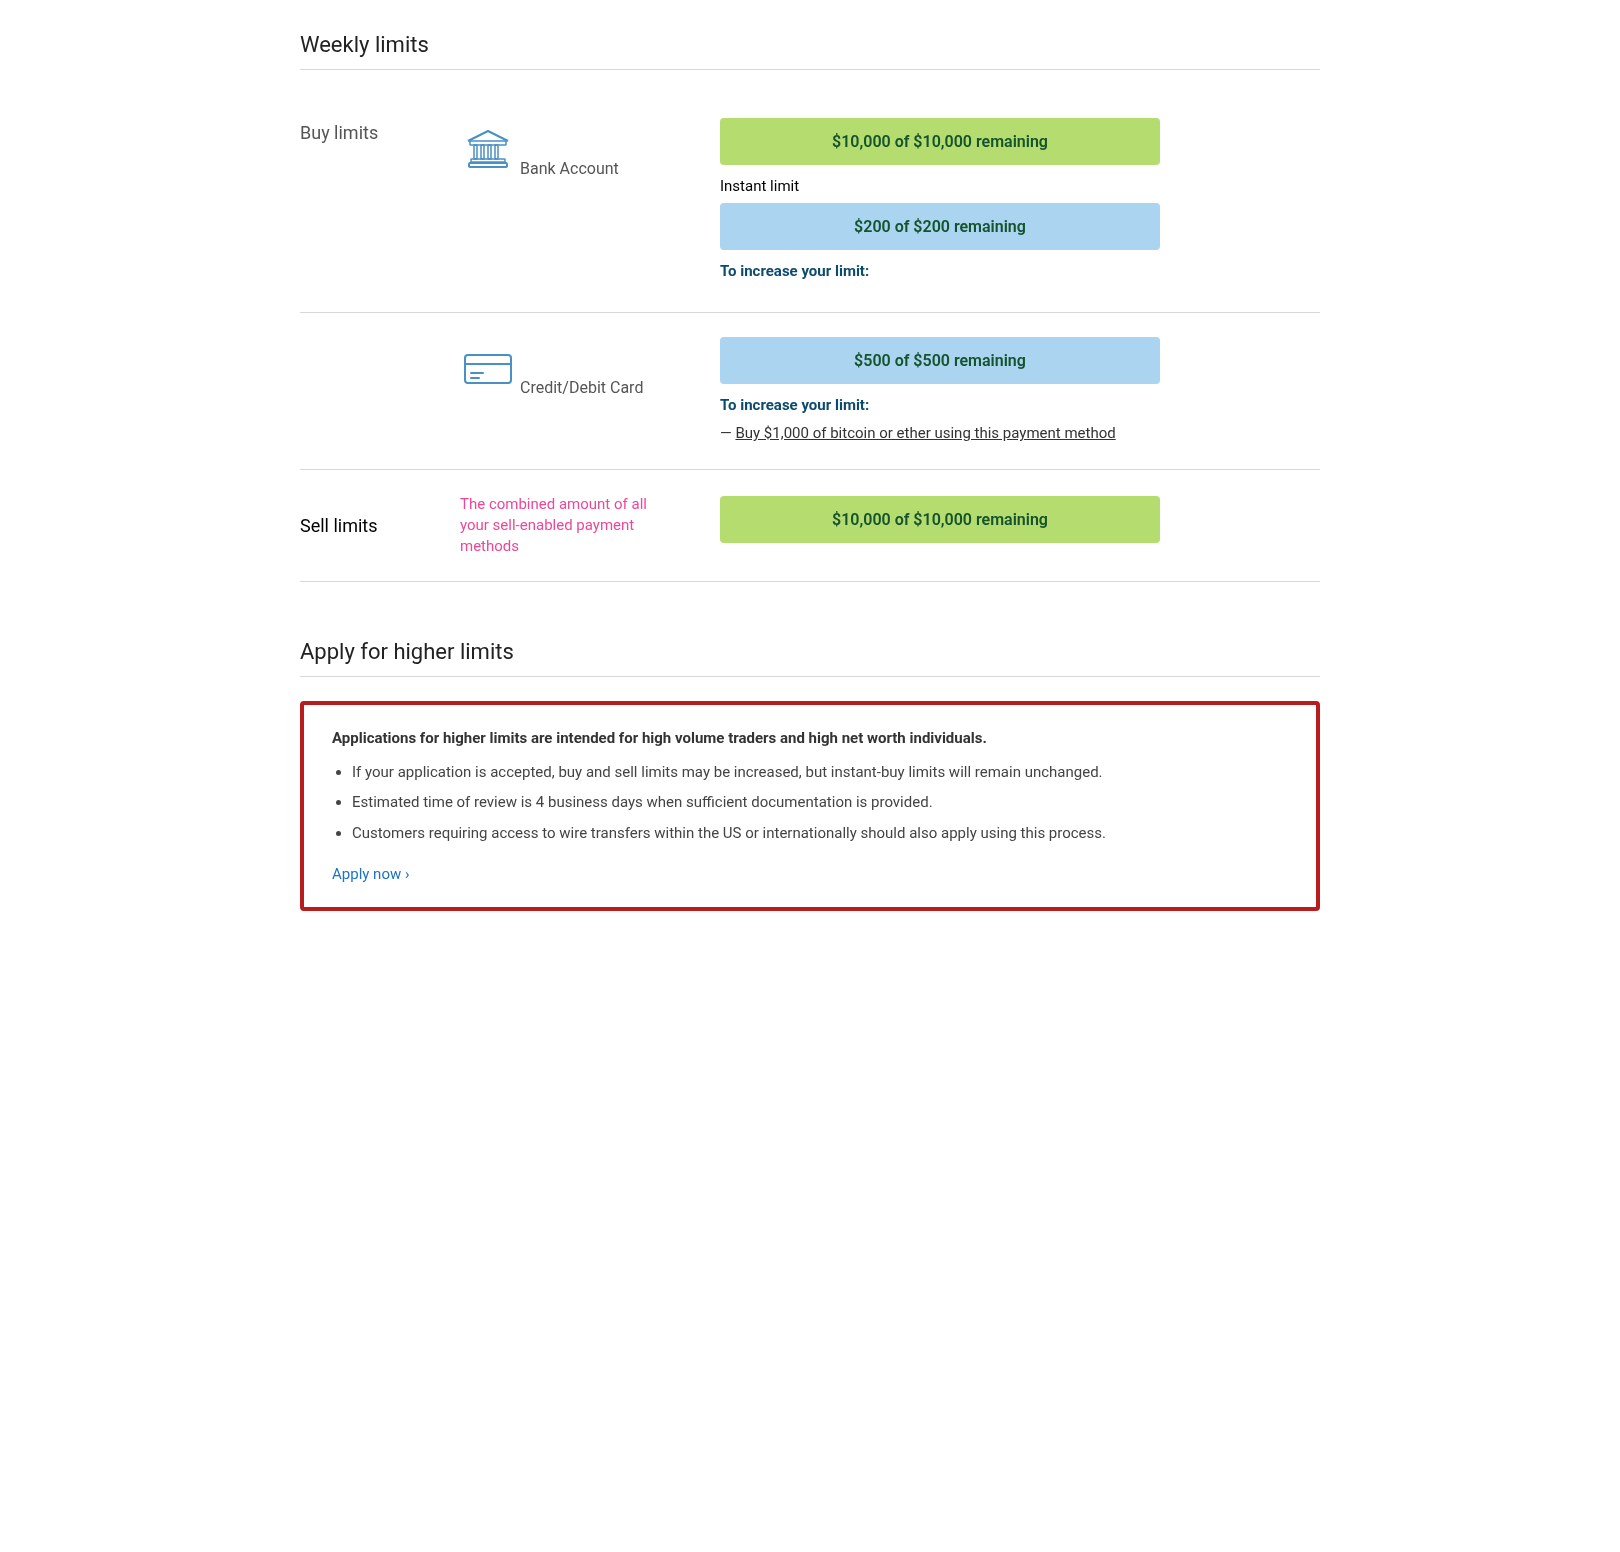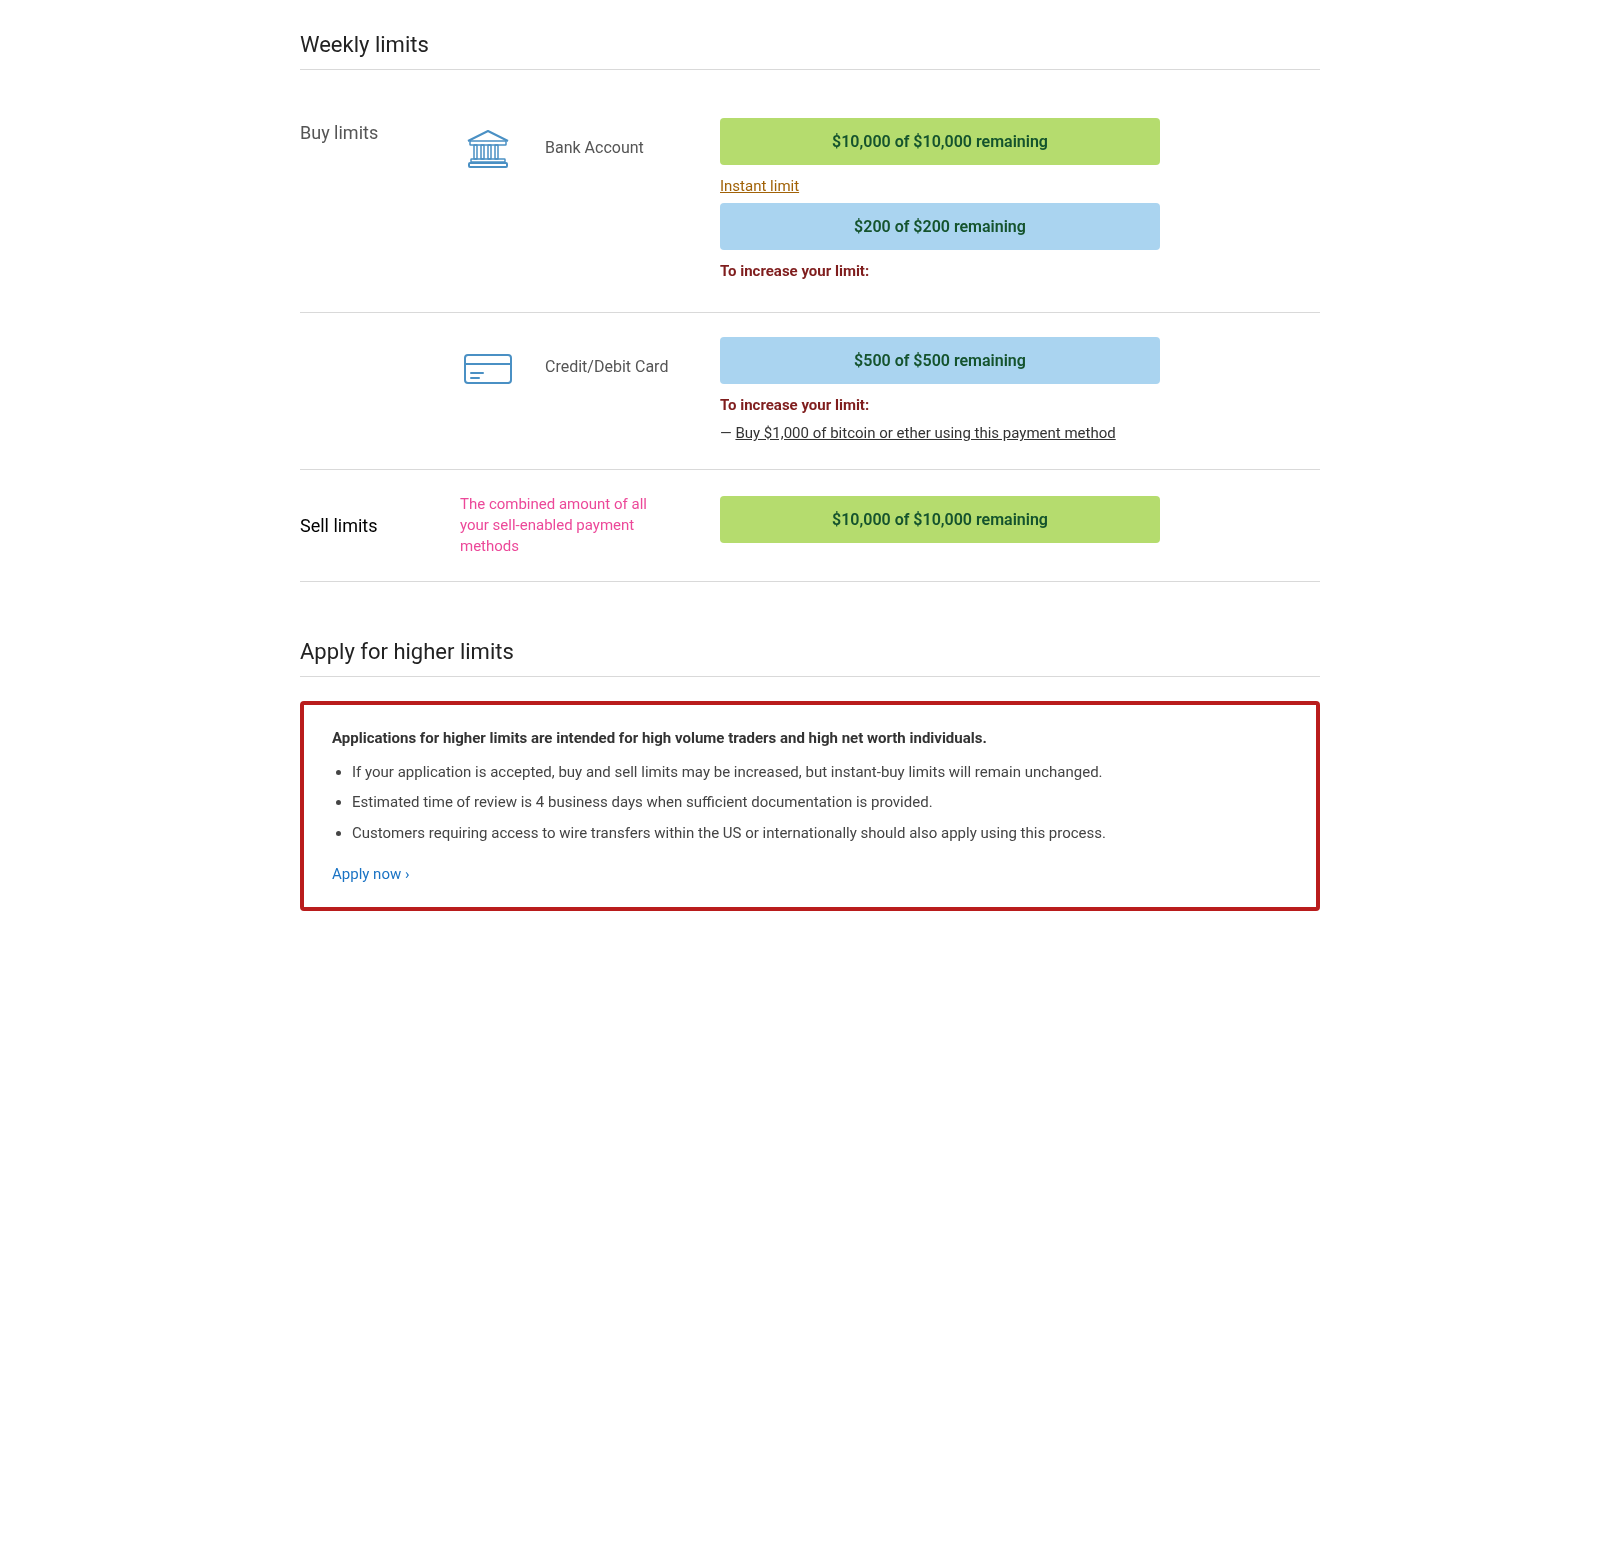--- a/index.html
+++ b/index.html
@@ -43,22 +43,22 @@
       flex-shrink: 0;
       font-size: 18px;
       color: #555;
       padding-top: 4px;
     }
 
     .limit-row-payment {
       width: 220px;
       flex-shrink: 0;
       display: flex;
-      align-items: flex-start;
-      gap: 29px;
+      align-items: flex-end;
+      gap: 4px;
       padding-top: 4px;
     }
 
     .payment-icon {
       width: 56px;
       height: 56px;
       flex-shrink: 0;
       display: flex;
       align-items: center;
       justify-content: center;
@@ -90,30 +90,29 @@
     .limit-bar.green {
       background-color: #b5dc6e;
     }
 
     .limit-bar.blue {
       background-color: #aad4f0;
     }
 
     .instant-limit-label {
       font-size: 15px;
-      color: #a16207;
+      color: #000000;
       margin-bottom: 8px;
       margin-top: 0;
-      text-decoration: underline;
     }
 
     .increase-title {
       font-size: 15px;
       font-weight: 700;
-      color: #7f1d1d;
+      color: #0c4a6e;
       margin-bottom: 8px;
     }
 
     .increase-link-row {
       font-size: 15px;
       color: #333;
       line-height: 1.5;
     }
 
     .increase-link-row a {

